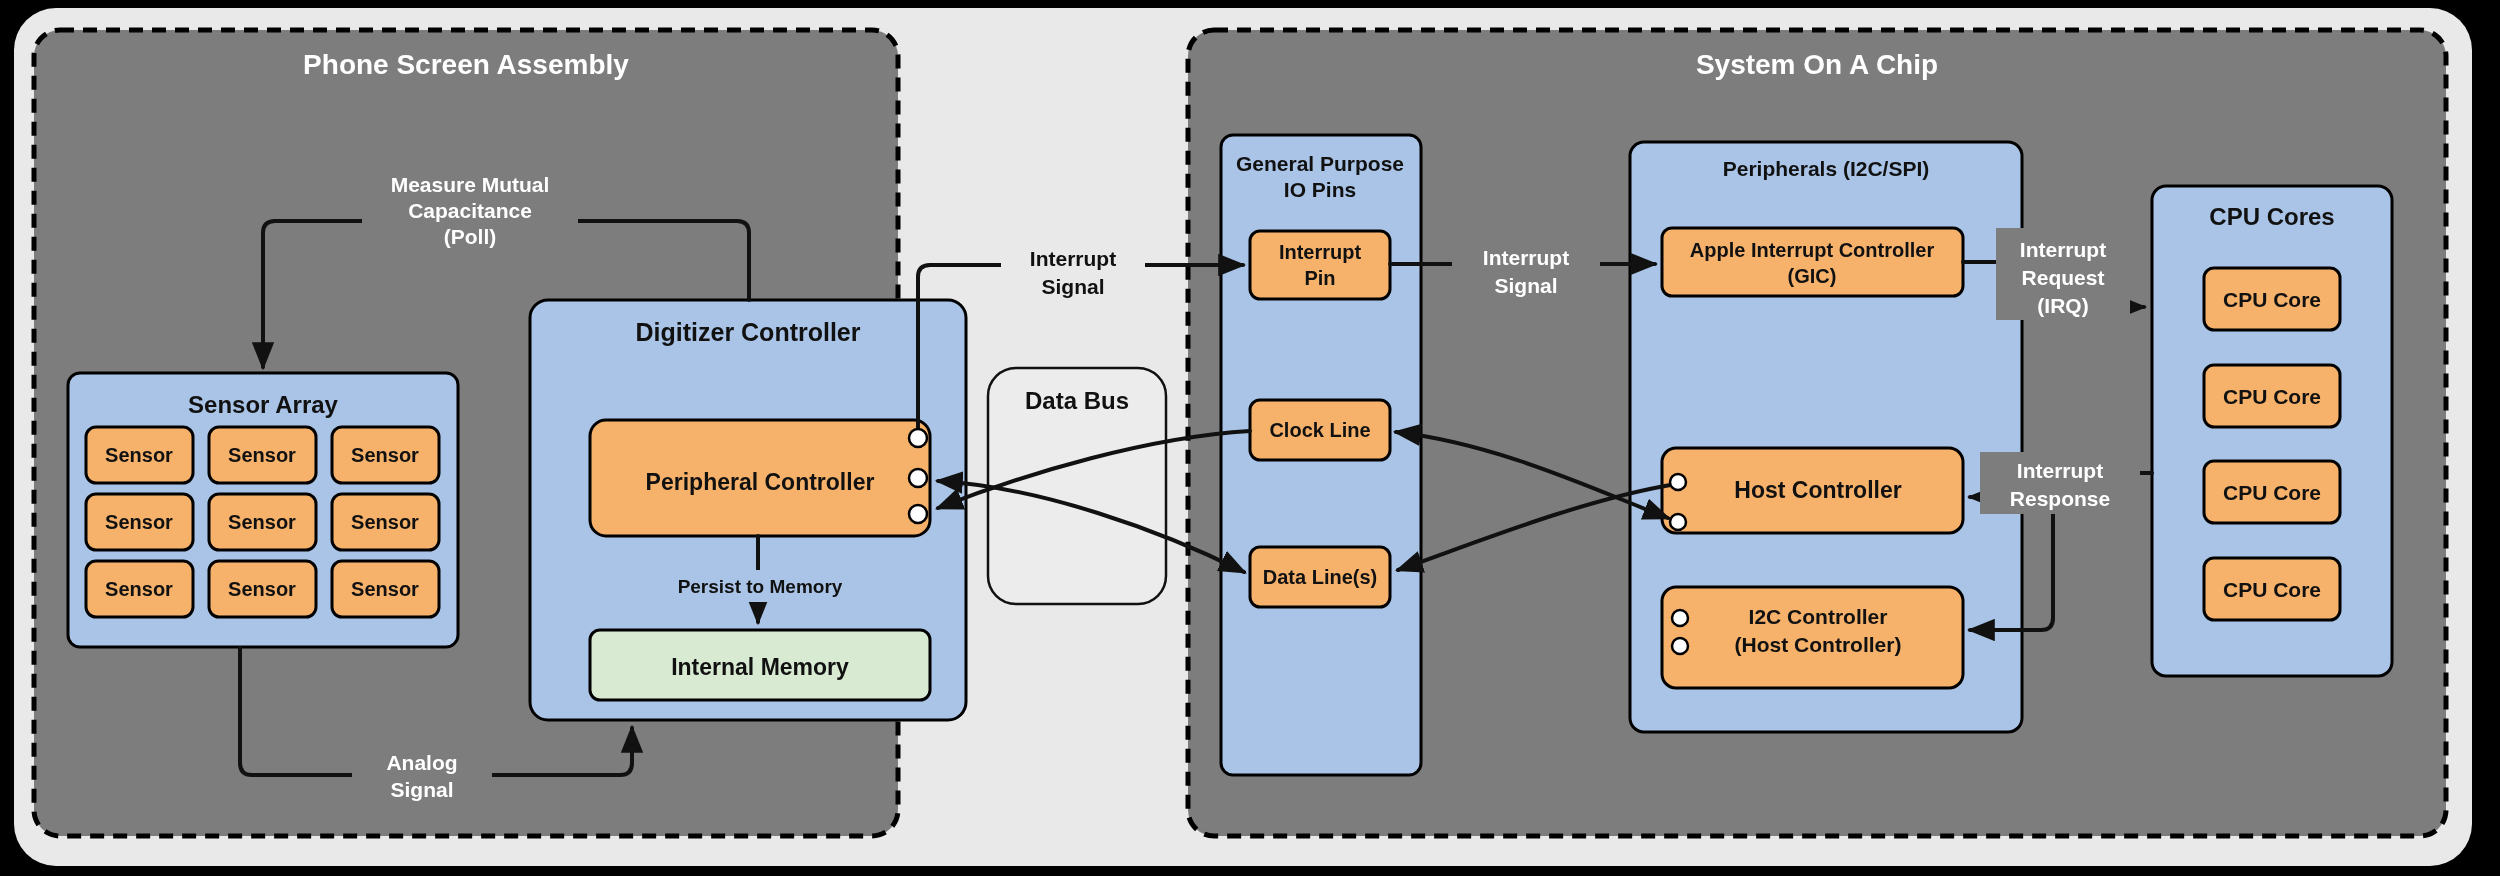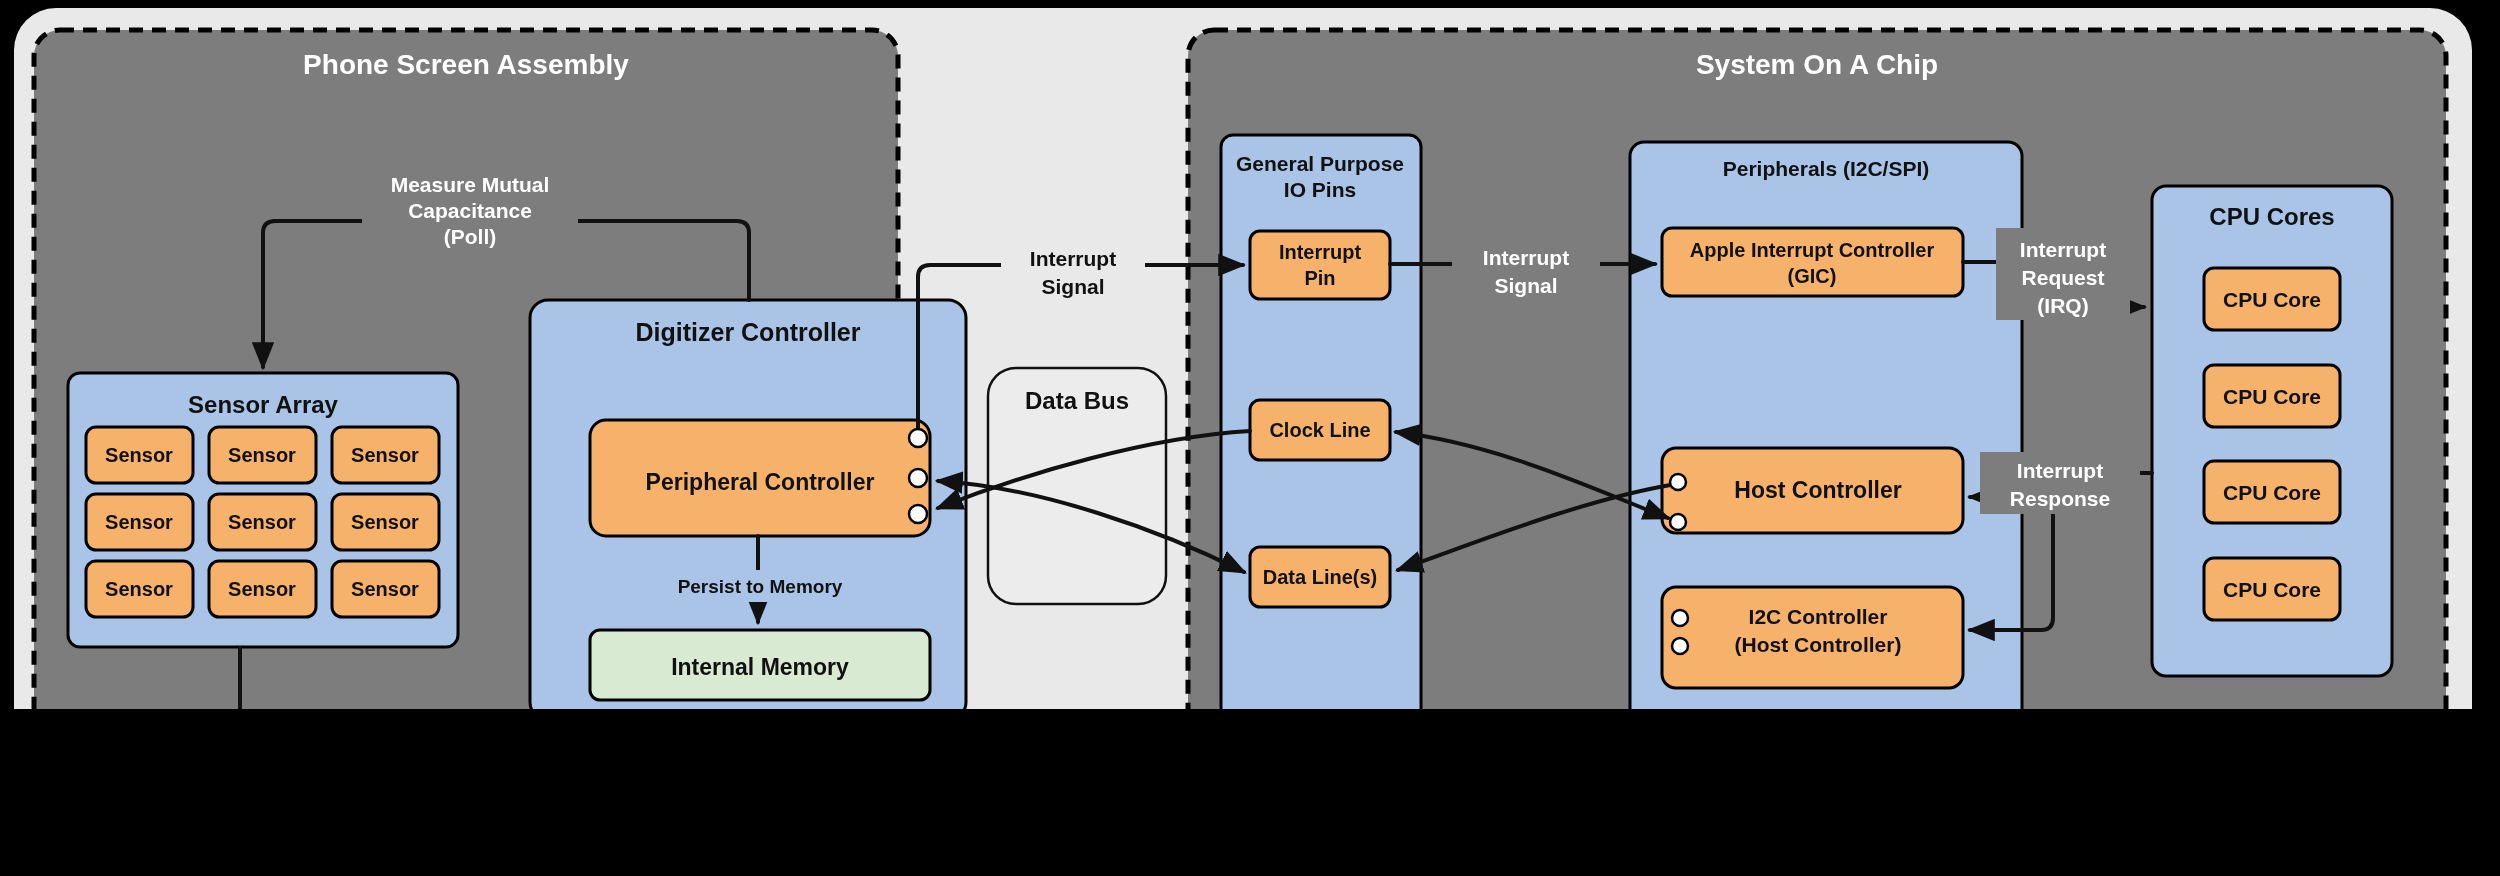--- a/index.html
+++ b/index.html
@@ -1,16 +1,16 @@
 <!DOCTYPE html>
 <html><head>
 <meta charset="utf-8">
 <style>
   html,body{margin:0;padding:0;background:#000;}
-  .stage{width:2500px;height:709px;position:relative;}
+  .stage{width:2500px;height:876px;position:relative;}
   svg{display:block;}
   text{
     font-family:"Liberation Sans","DejaVu Sans",sans-serif;
     font-weight:700;
     text-anchor:middle;
   }
   .tc{dominant-baseline:central;}
   .white{fill:#ffffff;}
   .black{fill:#111111;}
   .fs28{font-size:28px;}

